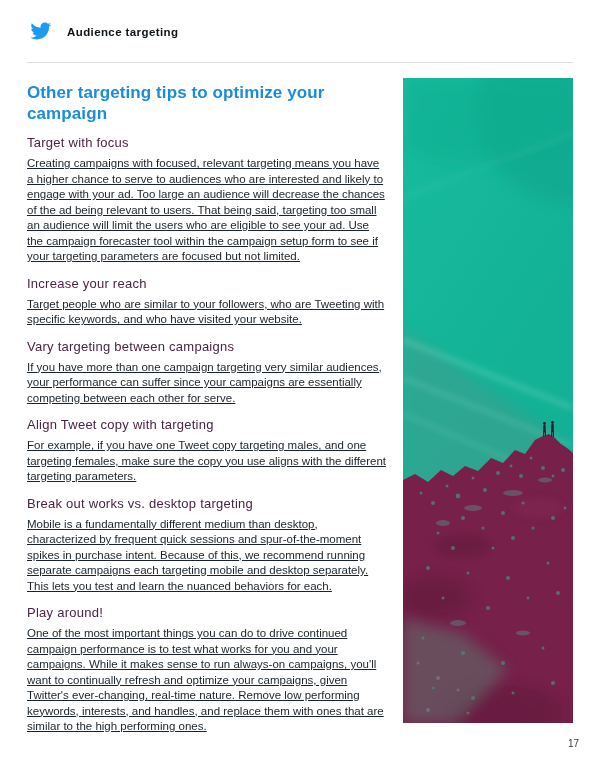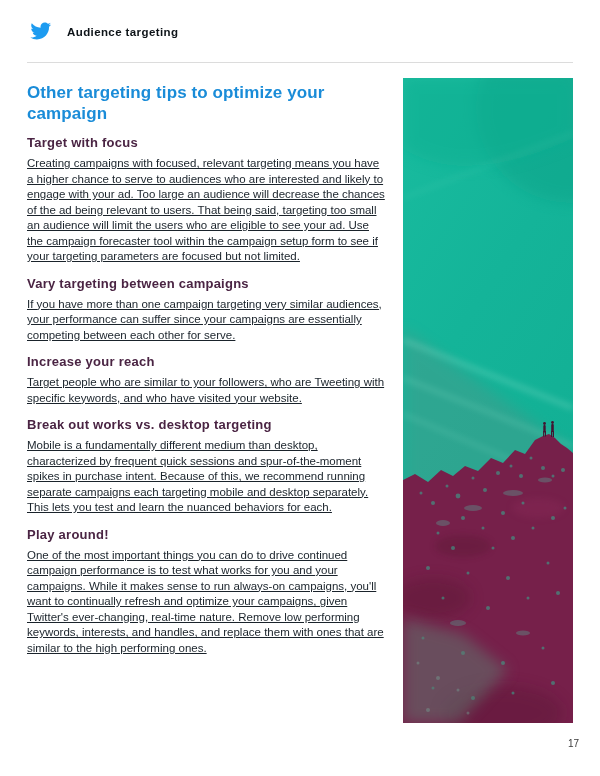--- a/index.html
+++ b/index.html
@@ -18,21 +18,21 @@
     position:absolute; left:27px; top:62px; width:546px; height:1px;
     background:#dcdcdc; border:0;
   }
   
   .content { position:absolute; left:27px; top:82px; width:361px; }
   .main-heading {
     font-size:17px; line-height:21px; font-weight:bold; color:#1a8cd8;
     letter-spacing:.1px; margin:0 0 2px 0;
   }
   .section h2 {
-    font-size:13px; line-height:14px; font-weight:bold; color:#4a2443;
+    font-size:13px; line-height:14px; font-weight:normal; color:#4a2443;
     letter-spacing:.25px; margin:12px 0 6px 0;
   }
   .section p {
     font-size:11.5px; line-height:15.5px; color:#1a232b; letter-spacing:0;
     margin:0;
     text-decoration:underline;
   }
   
   .hero { position:absolute; left:403px; top:78px; width:170px; height:645px; }
   .hero svg { display:block; width:100%; height:100%; }
@@ -56,26 +56,30 @@
   <div class="divider"></div>
 
   <div class="content">
     <h1 class="main-heading">Other targeting tips to optimize your campaign</h1>
 
     <div class="section">
       <h2>Target with focus</h2>
       <p>Creating campaigns with focused, relevant targeting means you have a higher chance to serve to audiences who are interested and likely to engage with your ad. Too large an audience will decrease the chances of the ad being relevant to users. That being said, targeting too small an audience will limit the users who are eligible to see your ad. Use the campaign forecaster tool within the campaign setup form to see if your targeting parameters are focused but not limited.</p>
     </div>
     <div class="section">
+      <h2>Increase your reach</h2>
+      <p>Target people who are similar to your followers, who are Tweeting with specific keywords, and who have visited your website.</p>
+    </div>
+    <div class="section">
       <h2>Vary targeting between campaigns</h2>
       <p>If you have more than one campaign targeting very similar audiences, your performance can suffer since your campaigns are essentially competing between each other for serve.</p>
     </div>
     <div class="section">
-      <h2>Increase your reach</h2>
-      <p>Target people who are similar to your followers, who are Tweeting with specific keywords, and who have visited your website.</p>
+      <h2>Align Tweet copy with targeting</h2>
+      <p>For example, if you have one Tweet copy targeting males, and one targeting females, make sure the copy you use aligns with the different targeting parameters.</p>
     </div>
     <div class="section">
       <h2>Break out works vs. desktop targeting</h2>
       <p>Mobile is a fundamentally different medium than desktop, characterized by frequent quick sessions and spur-of-the-moment spikes in purchase intent. Because of this, we recommend running separate campaigns each targeting mobile and desktop separately. This lets you test and learn the nuanced behaviors for each.</p>
     </div>
     <div class="section">
       <h2>Play around!</h2>
       <p>One of the most important things you can do to drive continued campaign performance is to test what works for you and your campaigns. While it makes sense to run always-on campaigns, you'll want to continually refresh and optimize your campaigns, given Twitter's ever-changing, real-time nature. Remove low performing keywords, interests, and handles, and replace them with ones that are similar to the high performing ones.</p>
     </div>
   </div>

